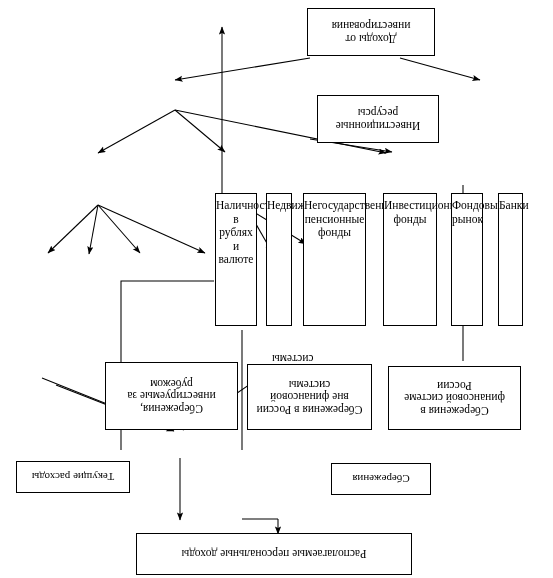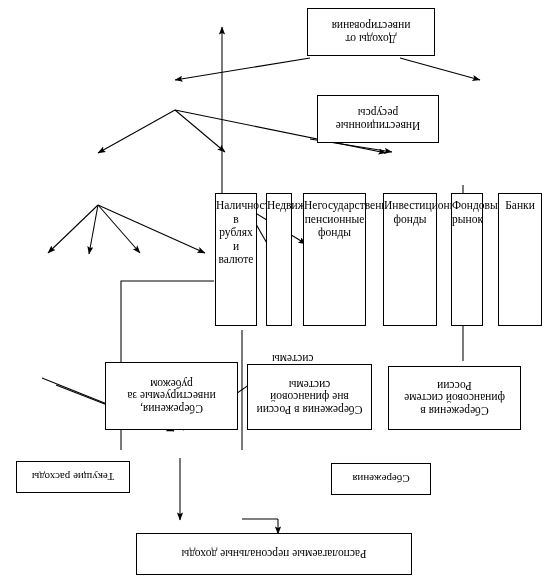--- a/index.html
+++ b/index.html
@@ -138,21 +138,21 @@
   </div>
 
   <div class="node col" style="left:383px; top:193px; width:54px; height:133px;">
     <span class="txt">Инвестиционные фонды</span>
   </div>
 
   <div class="node col" style="left:451px; top:193px; width:32px; height:133px;">
     <span class="txt">Фондовый рынок</span>
   </div>
 
-  <div class="node col" style="left:498px; top:193px; width:44px; height:133px;">
+  <div class="node col" style="left:498px; top:193px; width:25px; height:133px;">
     <span class="txt">Банки</span>
   </div>
 
   <div class="node wide flip" style="left:105px; top:362px; width:133px; height:68px;">
     <span class="txt">Сбережения, инвестируемые за рубежом</span>
   </div>
 
   <div class="node wide flip" style="left:247px; top:364px; width:125px; height:66px;">
     <span class="txt">Сбережения в России вне финансовой системы</span>
   </div>

